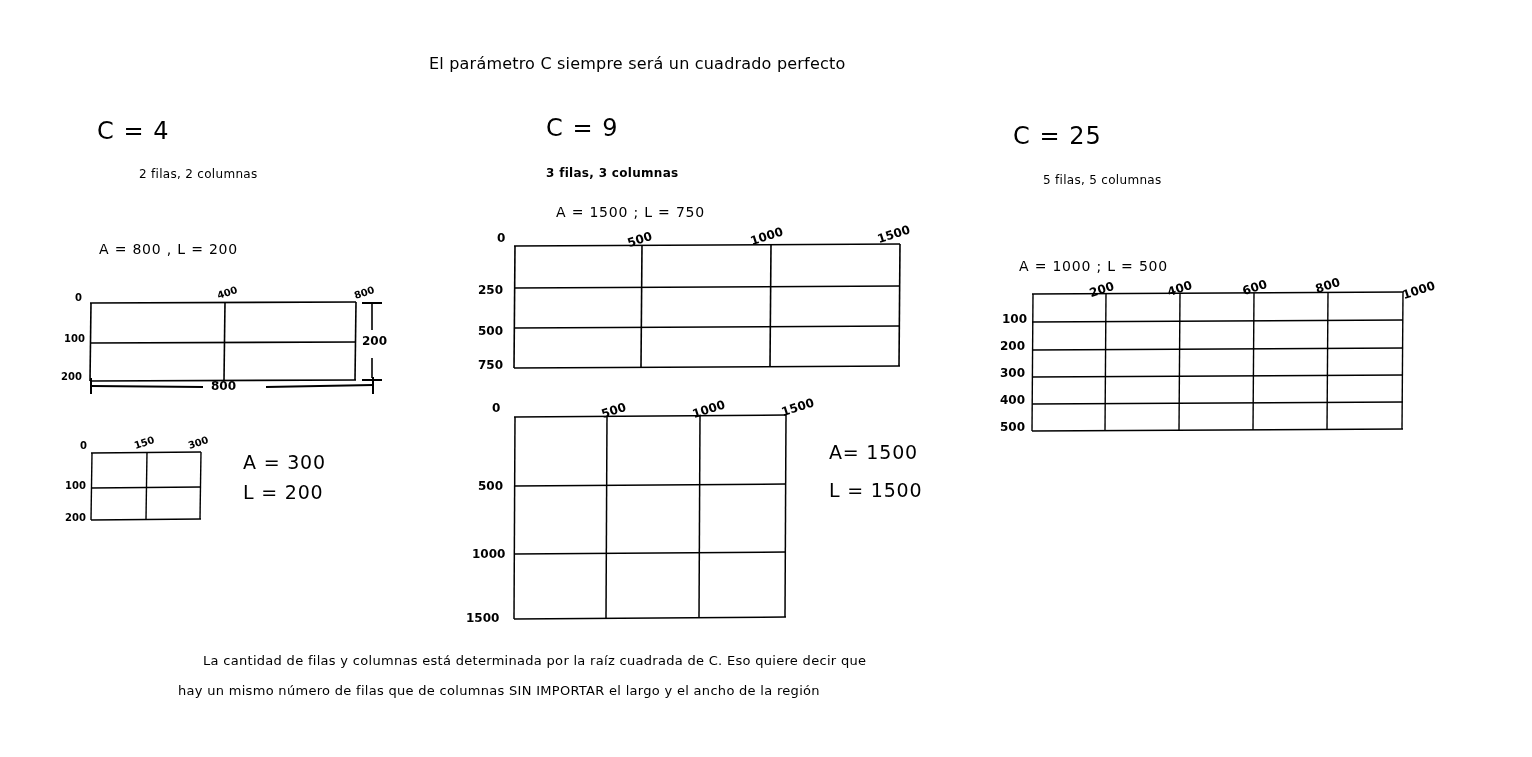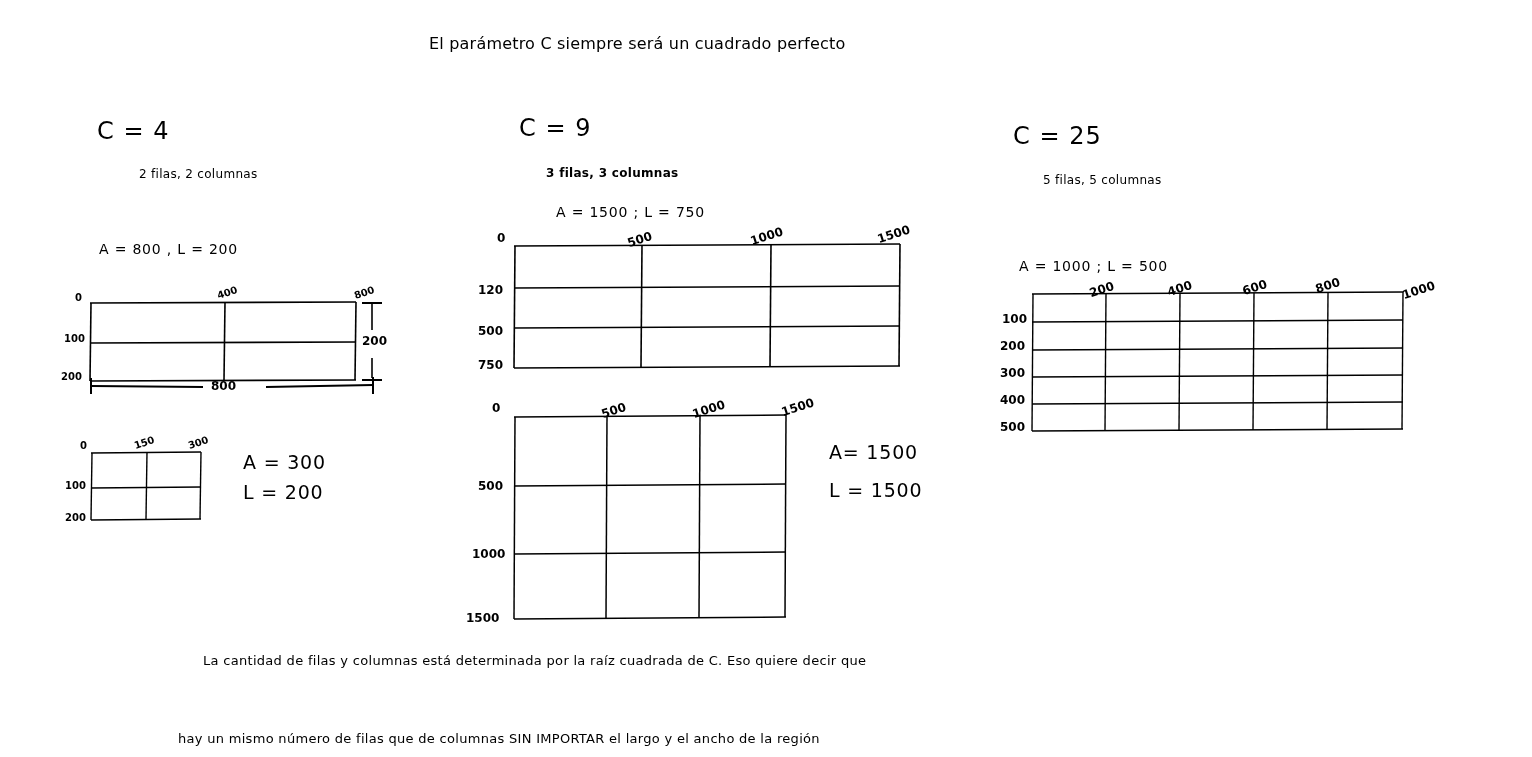--- a/index.html
+++ b/index.html
@@ -71,21 +71,21 @@
     letter-spacing: 0.3px;
     line-height: 30px;
     white-space: nowrap;
   }
   svg { display: block; overflow: visible; }
   .gridline { stroke: #000; fill: none; }
 </style>
 </head>
 <body>
 
-<div class="abs title-text" style="left:429px; top:34px;">El parámetro C siempre será un cuadrado perfecto</div>
+<div class="abs title-text" style="left:429px; top:54px;">El parámetro C siempre será un cuadrado perfecto</div>
 
 <div class="abs c-label" style="left:97px; top:117px;">C = 4</div>
 <div class="abs sub-label" style="left:139px; top:167px;">2 filas, 2 columnas</div>
 <div class="abs al-label" style="left:99px; top:241px;">A = 800 ,  L = 200</div>
 
 <div class="abs" style="left:88px; top:300px;">
   <svg width="270" height="90" viewBox="0 0 270 90">
     <path class="gridline" d="M2,3 L268,2" stroke-width="1.6"></path>
     <path class="gridline" d="M2,43 L268,42" stroke-width="1.6"></path>
     <path class="gridline" d="M2,81 L268,80" stroke-width="1.6"></path>
@@ -131,41 +131,41 @@
   </svg>
 </div>
 <div class="abs tick-sm" style="left:80px; top:440px;">0</div>
 <div class="abs tick-rot-sm" style="left:136px; top:440px;">150</div>
 <div class="abs tick-rot-sm" style="left:190px; top:440px;">300</div>
 <div class="abs tick-sm" style="left:65px; top:480px;">100</div>
 <div class="abs tick-sm" style="left:65px; top:512px;">200</div>
 <div class="abs al-label-big" style="left:243px; top:451px;">A = 300</div>
 <div class="abs al-label-big" style="left:243px; top:481px;">L = 200</div>
 
-<div class="abs c-label" style="left:519px; top:114px;">C = 9</div>
+<div class="abs c-label" style="left:546px; top:114px;">C = 9</div>
 <div class="abs sub-label" style="left:546px; top:166px;font-weight:bold;">3 filas, 3 columnas</div>
 <div class="abs al-label" style="left:556px; top:204px;">A = 1500 ;  L = 750</div>
 
 <div class="abs" style="left:512px; top:243px;">
   <svg width="390" height="130" viewBox="0 0 390 130">
     <path class="gridline" d="M2,3 L388,1" stroke-width="1.6"></path>
     <path class="gridline" d="M2,45 L388,43" stroke-width="1.6"></path>
     <path class="gridline" d="M2,85 L388,83" stroke-width="1.6"></path>
     <path class="gridline" d="M2,125 L388,123" stroke-width="1.6"></path>
     <path class="gridline" d="M3,3 L2,125" stroke-width="1.6"></path>
     <path class="gridline" d="M130,2 L129,124" stroke-width="1.6"></path>
     <path class="gridline" d="M259,2 L258,124" stroke-width="1.6"></path>
     <path class="gridline" d="M388,1 L387,123" stroke-width="1.6"></path>
   </svg>
 </div>
 <div class="abs tick" style="left:497px; top:231px;">0</div>
 <div class="abs tick-rot" style="left:630px; top:236px;">500</div>
 <div class="abs tick-rot" style="left:753px; top:234px;">1000</div>
 <div class="abs tick-rot" style="left:880px; top:232px;">1500</div>
-<div class="abs tick" style="left:478px; top:283px;">120</div>
+<div class="abs tick" style="left:478px; top:283px;">250</div>
 <div class="abs tick" style="left:478px; top:324px;">500</div>
 <div class="abs tick" style="left:478px; top:358px;">750</div>
 
 <div class="abs" style="left:512px; top:414px;">
   <svg width="276" height="208" viewBox="0 0 276 208">
     <path class="gridline" d="M2,3 L274,1" stroke-width="1.5"></path>
     <path class="gridline" d="M2,72 L274,70" stroke-width="1.5"></path>
     <path class="gridline" d="M2,140 L274,138" stroke-width="1.5"></path>
     <path class="gridline" d="M2,205 L274,203" stroke-width="1.5"></path>
     <path class="gridline" d="M3,3 L2,205" stroke-width="1.5"></path>
@@ -209,13 +209,13 @@
 <div class="abs tick-rot" style="left:1245px; top:284px;">600</div>
 <div class="abs tick-rot" style="left:1318px; top:282px;">800</div>
 <div class="abs tick-rot" style="left:1405px; top:288px;">1000</div>
 <div class="abs tick" style="left:1002px; top:312px;">100</div>
 <div class="abs tick" style="left:1000px; top:339px;">200</div>
 <div class="abs tick" style="left:1000px; top:366px;">300</div>
 <div class="abs tick" style="left:1000px; top:393px;">400</div>
 <div class="abs tick" style="left:1000px; top:420px;">500</div>
 
 <div class="abs footer-text" style="left:203px; top:646px;">La cantidad de filas y columnas está determinada por la raíz cuadrada de C. Eso quiere decir que</div>
-<div class="abs footer-text" style="left:178px; top:676px;margin-top:48px;">hay un mismo número de filas que de columnas SIN IMPORTAR el largo y el ancho de la región</div>
+<div class="abs footer-text" style="left:178px; top:676px;">hay un mismo número de filas que de columnas SIN IMPORTAR el largo y el ancho de la región</div>
 
 </body></html>

